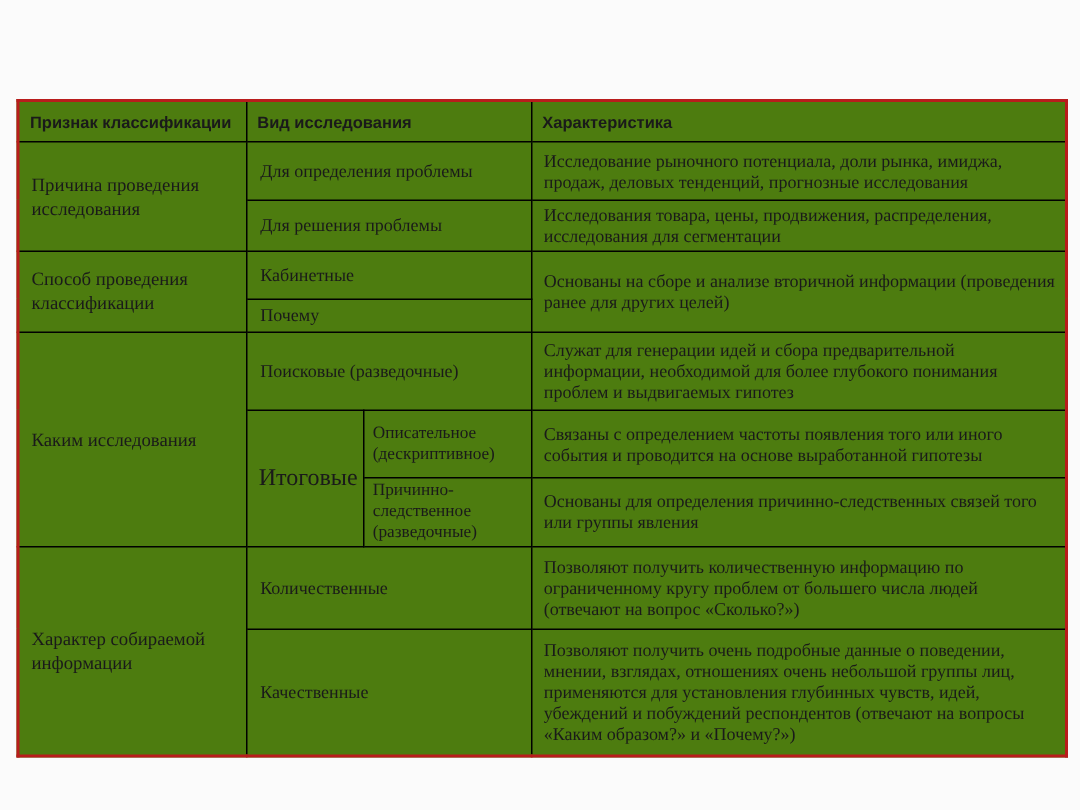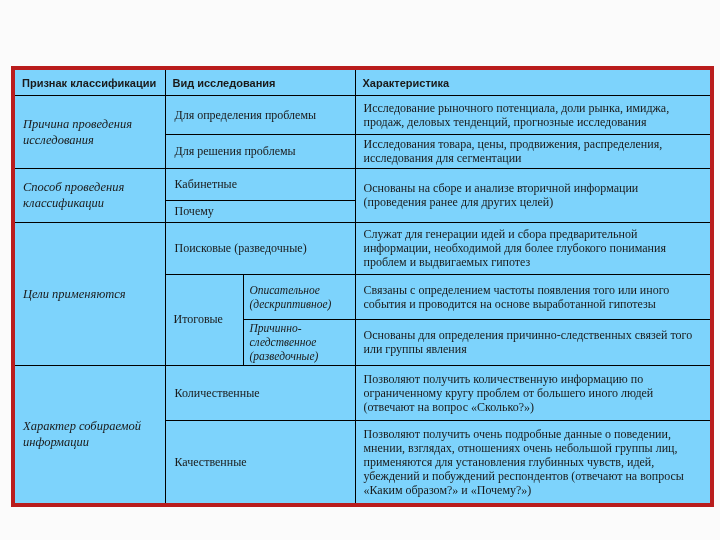--- a/index.html
+++ b/index.html
@@ -15,22 +15,22 @@
     overflow: hidden;
   }
   table.cls {
     position: absolute;
     left: 11px;
     top: 66px;
     width: 699px;
     height: 437px;
     border-collapse: collapse;
     table-layout: fixed;
-    background: #7dd3fc;
-    border: 4px solid #b91c1c;
+    background: #4d7c0f;
+    border: 2px solid #b91c1c;
   }
   table.cls td {
     border: 1px solid #000000;
     color: #1a1a1a;
     vertical-align: middle;
     overflow: hidden;
   }
   
   td.h {
     font-family: "Liberation Sans", "DejaVu Sans", sans-serif;
@@ -40,42 +40,40 @@
     vertical-align: top;
     padding: 3px 4px 0 7px;
     border-bottom-width: 2px;
     border-left-width: 2px;
   }
   
   td.f {
     font-size: 12.5px;
     line-height: 16px;
     padding: 0 6px 0 8px;
-    font-style: italic;
   }
   
   td.t {
     font-size: 12px;
     line-height: 16px;
     padding: 0 4px 0 9px;
     border-left-width: 2px;
   }
   
   td.g {
-    font-size: 12px;
+    font-size: 16px;
     line-height: 15px;
     padding: 0 2px 0 8px;
     border-left-width: 2px;
   }
   
   td.s {
     font-size: 11.5px;
     line-height: 14px;
     padding: 0 3px 0 6px;
-    font-style: italic;
   }
   
   td.c {
     font-size: 12px;
     line-height: 14px;
     padding: 2px 6px 2px 8px;
     border-left-width: 2px;
   }
   
   td.secb { border-bottom-width: 2px; }
@@ -112,38 +110,38 @@
       <tr style="height:32px">
         <td class="f secb" rowspan="2">Способ проведения классификации</td>
         <td class="t" colspan="2">Кабинетные</td>
         <td class="c secb" rowspan="2">Основаны на сборе и анализе вторичной информации (проведения ранее для других целей)</td>
       </tr>
       <tr style="height:22px">
         <td class="t secb" colspan="2">Почему</td>
       </tr>
 
       <tr style="height:52px">
-        <td class="f secb" rowspan="3">Цели применяются</td>
+        <td class="f secb" rowspan="3">Каким исследования</td>
         <td class="t" colspan="2">Поисковые (разведочные)</td>
         <td class="c">Служат для генерации идей и сбора предварительной информации, необходимой для более глубокого понимания проблем и выдвигаемых гипотез</td>
       </tr>
       <tr style="height:45px">
         <td class="g secb" rowspan="2">Итоговые</td>
         <td class="s">Описательное (дескриптивное)</td>
         <td class="c">Связаны с определением частоты появления того или иного события и проводится на основе выработанной гипотезы</td>
       </tr>
       <tr style="height:46px">
         <td class="s secb">Причинно-следственное (разведочные)</td>
         <td class="c secb">Основаны для определения причинно-следственных связей того или группы явления</td>
       </tr>
 
       <tr style="height:55px">
         <td class="f" rowspan="2">Характер собираемой информации</td>
         <td class="t secb" colspan="2">Количественные</td>
-        <td class="c secb">Позволяют получить количественную информацию по ограниченному кругу проблем от большего иного людей (отвечают на вопрос «Сколько?»)</td>
+        <td class="c secb">Позволяют получить количественную информацию по ограниченному кругу проблем от большего числа людей (отвечают на вопрос «Сколько?»)</td>
       </tr>
       <tr style="height:85px">
         <td class="t" colspan="2">Качественные</td>
         <td class="c">Позволяют получить очень подробные данные о поведении, мнении, взглядах, отношениях очень небольшой группы лиц, применяются для установления глубинных чувств, идей, убеждений и побуждений респондентов (отвечают на вопросы «Каким образом?» и «Почему?»)</td>
       </tr>
     </tbody>
   </table>
 </div>
 
 </body></html>

